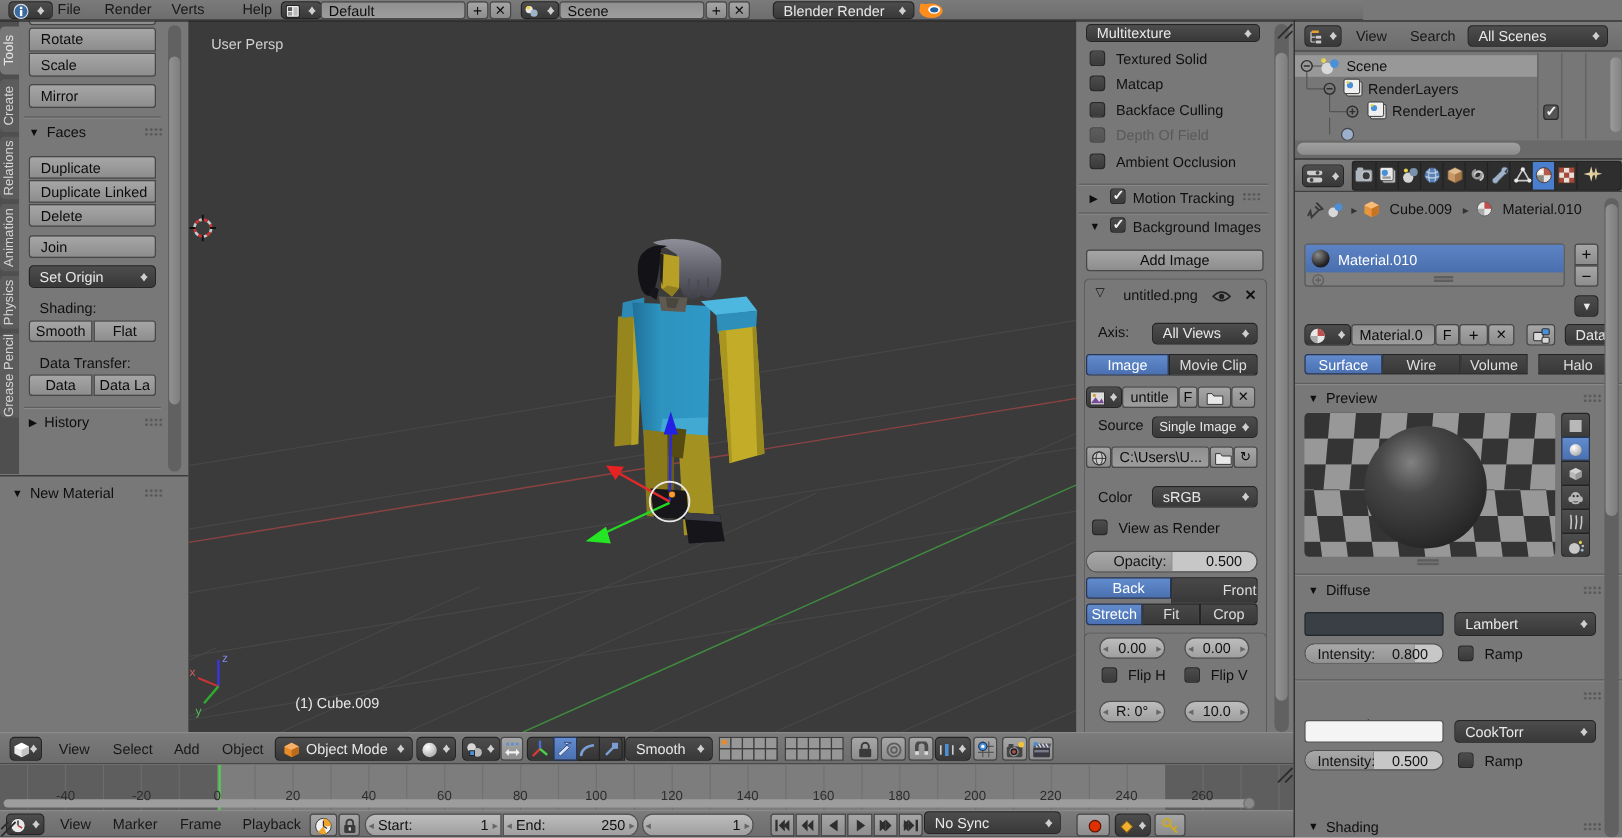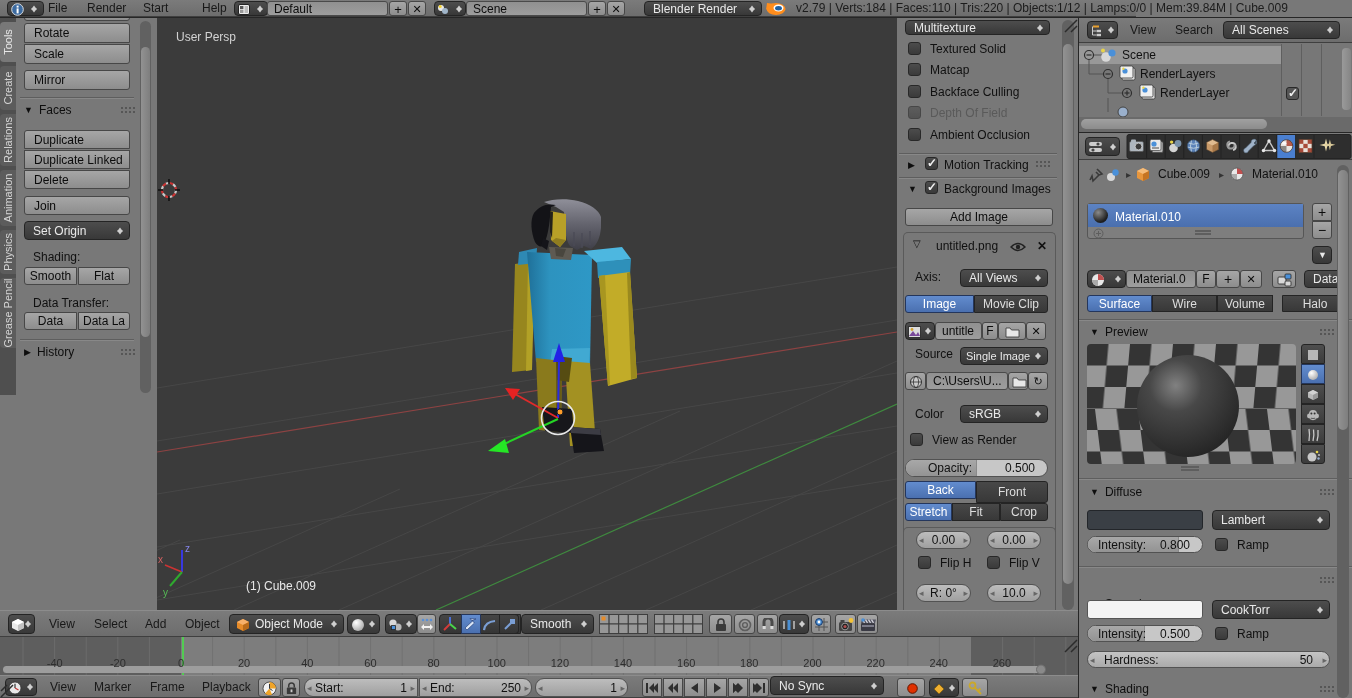--- a/index.html
+++ b/index.html
@@ -64,21 +64,21 @@
   <div class="dd" style="left:7px;top:1px;width:37px;height:15px;">
     <svg style="position:absolute;left:3px;top:1px;" width="13" height="13" viewBox="0 0 13 13">
           <circle cx="6.5" cy="6.5" r="5.8" fill="#3b6aa0" stroke="#d8dde2" stroke-width="1"></circle>
           <rect x="5.6" y="2.6" width="2" height="2" fill="#fff"></rect>
           <rect x="5.6" y="5.4" width="2" height="5" fill="#fff"></rect>
         </svg>
     <span class="ud"></span>
   </div>
   <span class="menu" style="left:48px;">File</span>
   <span class="menu" style="left:87px;">Render</span>
-  <span class="menu" style="left:143px;">Start</span>
+  <span class="menu" style="left:143px;">Verts</span>
   <span class="menu" style="left:202px;">Help</span>
   <div class="dd" style="left:234px;top:1px;width:34px;height:15px;">
     <svg style="position:absolute;left:3px;top:2px;" width="12" height="11" viewBox="0 0 12 11">
           <rect x="0.5" y="0.5" width="11" height="10" rx="1.5" fill="#ededed" stroke="#222"></rect>
           <rect x="2" y="2" width="3.4" height="3.2" fill="#555"></rect>
           <rect x="2" y="6" width="3.4" height="3" fill="#999"></rect>
           <rect x="6.6" y="2" width="3.4" height="7" fill="#bbb"></rect>
         </svg>
     <span class="ud" style="right:2px;"></span>
   </div>
@@ -111,21 +111,20 @@
   <div class="dd" style="left:644px;top:1px;width:118px;height:15px;">
         <span class="t">Blender Render</span>
         <span class="ud"></span>
       </div>
   <svg style="position:absolute;left:765px;top:2px;" width="22" height="14" viewBox="0 0 22 14">
         <ellipse cx="11" cy="7" rx="9.5" ry="6" fill="#ff8d1c"></ellipse>
         <ellipse cx="13.5" cy="6" rx="5" ry="3.4" fill="#fff"></ellipse>
         <ellipse cx="13.5" cy="6.2" rx="3.4" ry="2.2" fill="#2060a0"></ellipse>
         <path d="M1,8 Q4,3 10,2 L2,1 Z" fill="#ff8d1c"></path>
       </svg>
-  <span class="menu" style="left:796px;color:#1c1c1c;">v2.79 | Verts:184 | Faces:110 | Tris:220 | Objects:1/12 | Lamps:0/0 | Mem:39.84M | Cube.009</span>
 </div>
 
 <div class="abs" id="tabstrip" style="left:0;top:17px;width:16px;height:378px;background:#4f4f4f;">
   <style>.vtab{position:absolute;left:0;width:16px;color:#d5d5d5;font-size:11px;}
   .vtab span{position:absolute;left:50%;top:50%;transform:translate(-50%,-50%) rotate(-90deg);white-space:nowrap;}</style>
   <div class="vtab" style="top:5px;height:40px;background:#787878;border-radius:4px 0 0 4px;color:#e8e8e8;">
         <span>Tools</span>
       </div>
   <div class="vtab" style="top:49px;height:44px;background:#5c5c5c;border-radius:4px 0 0 4px;">
         <span>Create</span>
@@ -188,20 +187,24 @@
       </div>
   <div class="btn" style="left:62px;top:295px;width:52px;height:18px;border-radius:0 3px 3px 0;">
         <span class="t">Data La</span>
       </div>
   <div class="sep" style="left:4px;top:322px;width:114px;"></div>
   <span class="sect closed" style="left:8px;top:328px;">History</span>
   <div class="grip" style="left:104px;top:331px;"></div>
 
   <div class="abs" style="left:124px;top:4px;width:11px;height:372px;background:#616161;border-radius:6px;"></div>
   <div class="abs" style="left:125px;top:30px;width:9px;height:290px;background:linear-gradient(90deg,#929292,#7e7e7e);border-radius:5px;"></div>
+</div>
+<div class="abs" id="toolshelf2" style="left:0;top:396px;width:157px;height:214px;background:#787878;border-top:1px solid #2e2e2e;">
+  <span class="sect" style="left:10px;top:7px;">New Material</span>
+  <div class="grip" style="left:120px;top:10px;"></div>
 </div>
 
 <div class="abs" id="viewport" style="left:157px;top:17px;width:740px;height:593px;background:#3b3b3b;overflow:hidden;">
 <svg width="740" height="593" viewBox="157 17 740 593" style="position:absolute;left:0;top:0;">
   <defs>
     <linearGradient id="hairG" x1="0" y1="0" x2="0" y2="1">
       <stop offset="0" stop-color="#8f8f99"></stop>
             <stop offset="0.5" stop-color="#63636d"></stop>
             <stop offset="1" stop-color="#3f3f48"></stop>
     </linearGradient>
@@ -399,21 +402,21 @@
   <div class="chk" style="left:13px;top:416px;"></div>
       <span class="lbl" style="left:35px;top:416px;">View as Render</span>
   <div class="sld" style="left:8px;top:442px;width:143px;height:18px;">
         <div class="fill" style="width:50%;"></div>
         <span class="l" style="left:22px;">Opacity:</span>
         <span class="r">0.500</span>
       </div>
   <div class="btn blue" style="left:8px;top:464px;width:71px;height:18px;border-radius:3px 0 0 3px;padding-left:13px;">
         <span class="t">Back</span>
       </div>
-  <div class="btn dkt" style="left:79px;top:464px;width:72px;height:22px;border-radius:0 3px 3px 0;">
+  <div class="btn dkt" style="left:79px;top:464px;width:72px;height:22px;border-radius:0 3px 3px 0;text-align:right;">
         <span class="t">Front</span>
       </div>
   <div class="btn blue" style="left:8px;top:486px;width:47px;height:18px;border-radius:3px 0 0 3px;">
         <span class="t">Stretch</span>
       </div>
   <div class="btn dkt" style="left:55px;top:486px;width:48px;height:18px;border-radius:0;">
         <span class="t">Fit</span>
       </div>
   <div class="btn dkt" style="left:103px;top:486px;width:48px;height:18px;border-radius:0 3px 3px 0;padding-left:44px;">
         <span class="t">Crop</span>
@@ -1109,24 +1112,20 @@
         <span class="t">CookTorr</span>
         <span class="ud"></span>
       </div>
   <div class="sld" style="left:8px;top:492px;width:116px;height:17px;">
         <div class="fill" style="width:50%;"></div>
         <span class="l">Intensity:</span>
         <span class="r">0.500</span>
       </div>
   <div class="chk" style="left:136px;top:494px;"></div>
       <span class="lbl" style="left:158px;top:494px;">Ramp</span>
-  <div class="pill" style="left:8px;top:518px;width:243px;height:17px;background:linear-gradient(#c4c4c4,#aaa);">
-        <span class="l" style="left:16px;">Hardness:</span>
-        <span class="r" style="right:16px;">50</span>
-      </div>
   <span class="sect" style="left:11px;top:549px;">Shading</span>
   <div class="grip" style="left:240px;top:552px;"></div>
 
   <div class="abs" style="left:258px;top:32px;width:12px;height:533px;background:#616161;border-radius:6px;"></div>
   <div class="abs" style="left:259px;top:37px;width:10px;height:260px;background:linear-gradient(90deg,#929292,#7e7e7e);border-radius:5px;"></div>
 </div>
 
 <div class="abs vline" style="left:1078px;top:17px;height:681px;"></div>
 <div class="abs hline" style="left:1079px;top:132px;width:273px;"></div>
 <div class="abs hline" style="left:0;top:17px;width:1352px;"></div>

